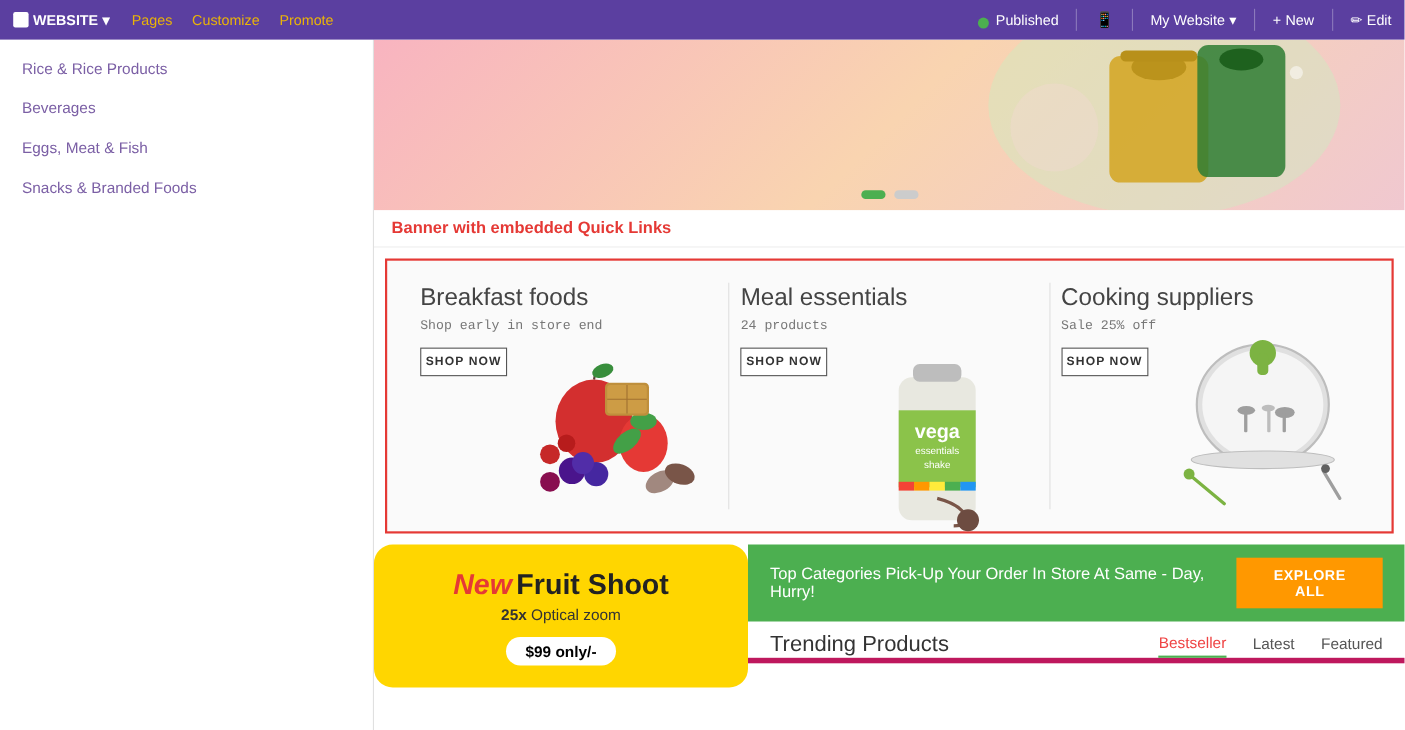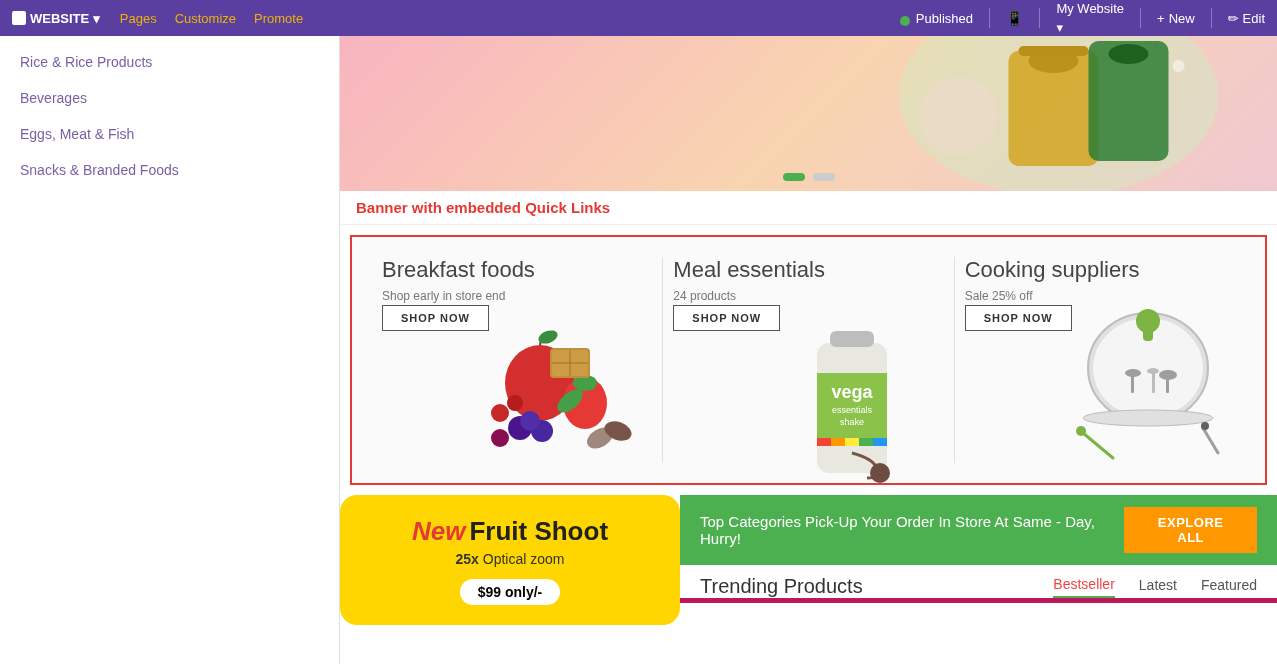--- a/index.html
+++ b/index.html
@@ -55,21 +55,20 @@
     .green-dot {
       width: 10px; height: 10px;
       background: #4caf50;
       border-radius: 50%;
     }
     .nav-my-website {
       display: flex;
       align-items: flex-start;
       gap: 4px;
       cursor: pointer;
-      flex-direction: column;
     }
     .nav-new-btn {
       display: flex;
       align-items: center;
       gap: 4px;
       cursor: pointer;
       font-size: 13px;
     }
     .nav-edit-btn {
       display: flex;
@@ -173,26 +172,27 @@
     }
     .category-title {
       font-size: 22px;
       color: #444;
       font-weight: 400;
       margin-bottom: 6px;
     }
     .category-desc {
       font-size: 12px;
       color: #777;
-      margin-bottom: 2px;
+      margin-bottom: 13px;
+      font-family: Liberation Mono, monospace;
     }
     .shop-now-btn {
       border: 1.5px solid #555;
       background: #fff;
-      padding: 6px 18px;
+      padding: 6px 4px;
       font-size: 11px;
       font-weight: bold;
       letter-spacing: 1px;
       cursor: pointer;
       color: #333;
     }
     .category-image {
       position: absolute;
       bottom: -10px;
       right: 12px;

